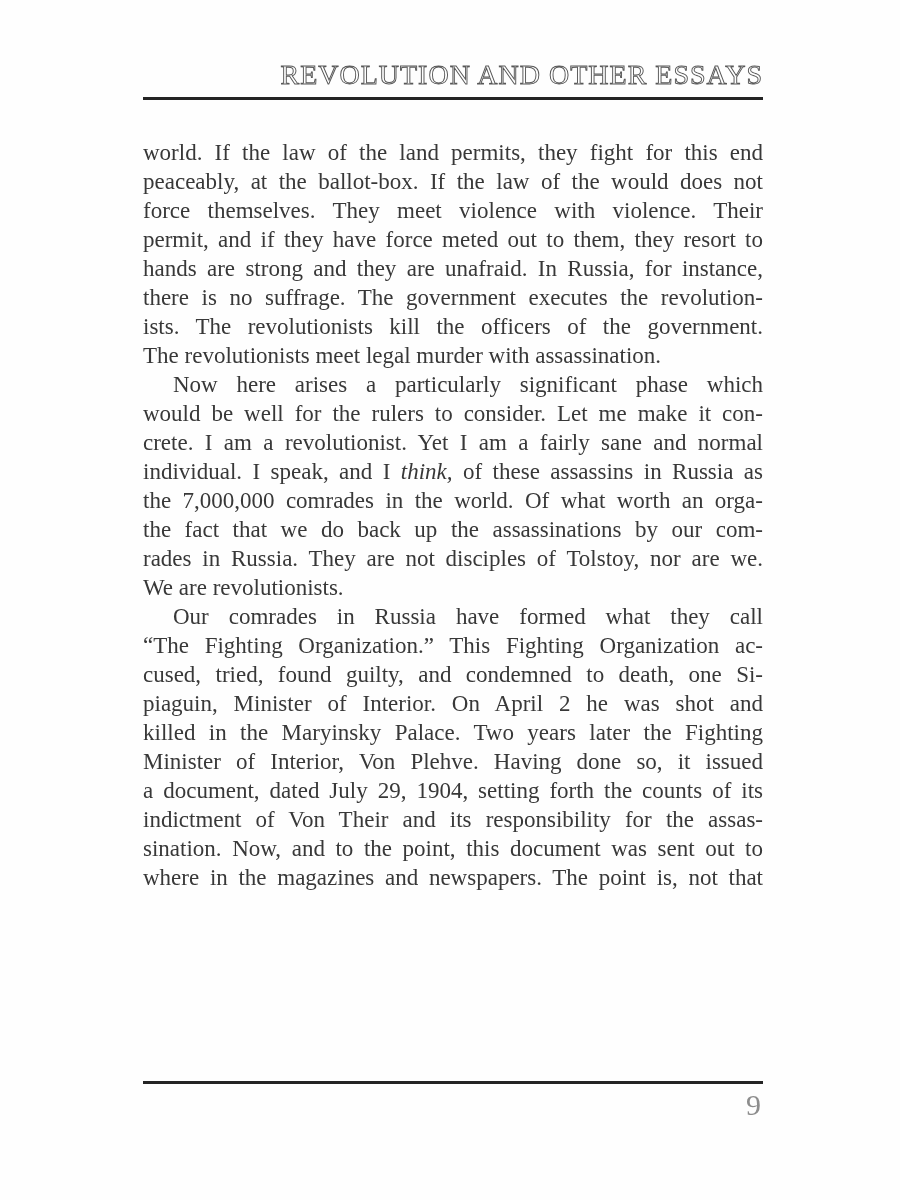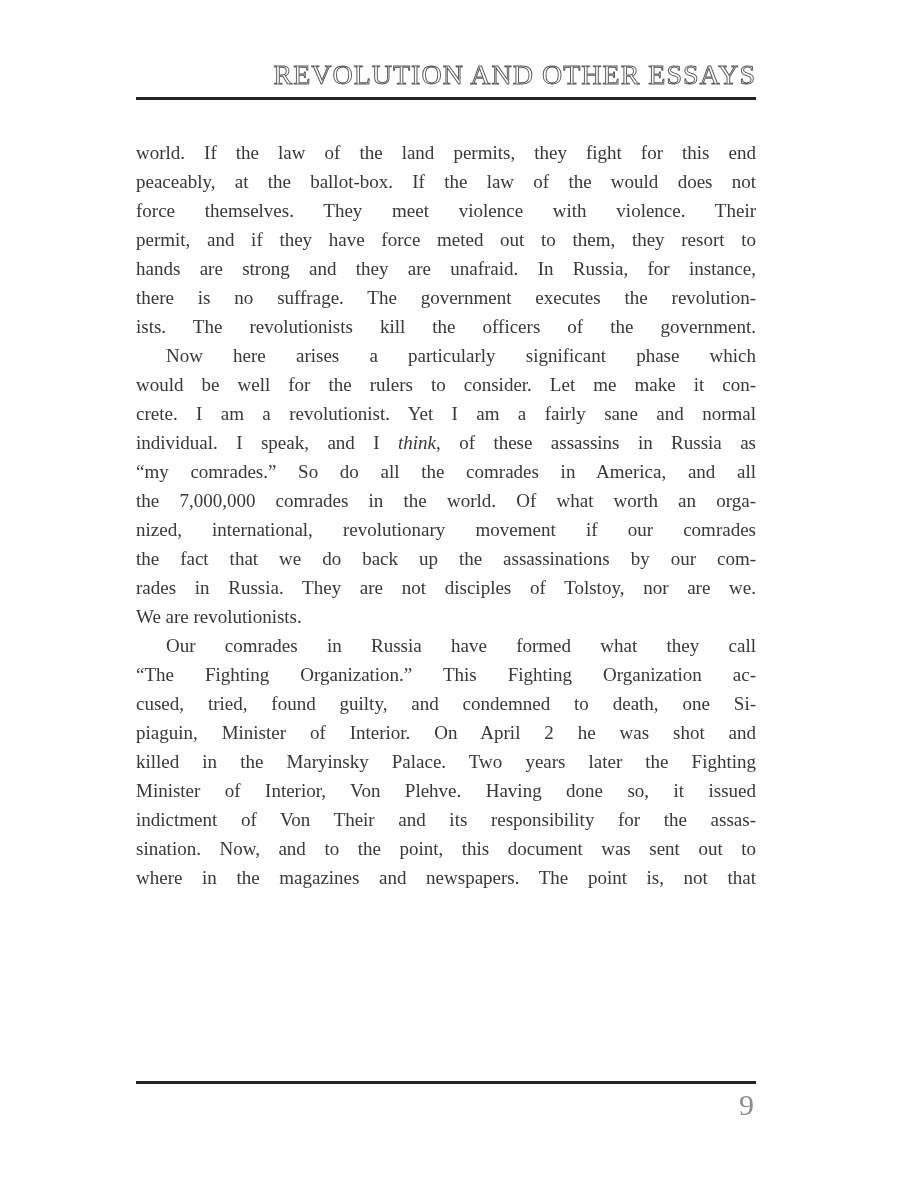--- a/index.html
+++ b/index.html
@@ -5,21 +5,21 @@
   html,body { margin:0; padding:0; background:#ffffff; }
   .page {
     position:relative;
     width:900px; height:1200px;
     background:#fefefe;
     overflow:hidden;
     font-family:"Liberation Serif","DejaVu Serif",serif;
   }
   .textblock {
     position:absolute;
-    left:136px; top:0;
+    left:143px; top:0;
     width:620px; height:1200px;
   }
   .running-head {
     position:absolute;
     top:60px; left:0; right:0;
     text-align:right;
     line-height:30px;
     white-space:nowrap;
   }
   .title {
@@ -33,21 +33,21 @@
   .head-rule {
     position:absolute;
     top:97px; left:0; right:0;
     height:3px;
     background:#242424;
   }
   .body {
     position:absolute;
     top:138px; left:0;
     width:620px;
-    font-size:19px;
+    font-size:23px;
     color:#383838;
   }
   .line {
     height:29px;
     line-height:29px;
     text-align:justify;
     text-align-last:justify;
   }
   .line.end { text-align-last:left; }
   .line.ind { text-indent:30px; }
@@ -77,40 +77,40 @@
     <div class="head-rule"></div>
     <div class="body">
         <div>
           <div class="line"><span>world. If the law of the land permits, they fight for this end</span></div>
           <div class="line"><span>peaceably, at the ballot-box. If the law of the would does not</span></div>
           <div class="line"><span>force themselves. They meet violence with violence. Their</span></div>
           <div class="line"><span>permit, and if they have force meted out to them, they resort to</span></div>
           <div class="line"><span>hands are strong and they are unafraid. In Russia, for instance,</span></div>
           <div class="line"><span>there is no suffrage. The government executes the revolution-</span></div>
           <div class="line"><span>ists. The revolutionists kill the officers of the government.</span></div>
+          <div class="line end"><span>The revolutionists meet legal murder with assassination.</span></div>
         </div>
         <div>
           <div class="line ind"><span>Now here arises a particularly significant phase which</span></div>
           <div class="line"><span>would be well for the rulers to consider. Let me make it con-</span></div>
           <div class="line"><span>crete. I am a revolutionist. Yet I am a fairly sane and normal</span></div>
           <div class="line"><span>individual. I speak, and I </span><em>think,</em><span> of these assassins in Russia as</span></div>
-          <div class="line"><span>“my comrades.” So do all the comrades in America, and all</span></div>
           <div class="line"><span>the 7,000,000 comrades in the world. Of what worth an orga-</span></div>
-          <div class="line"><span>nized, international, revolutionary movement if our comrades</span></div>
           <div class="line"><span>the fact that we do back up the assassinations by our com-</span></div>
           <div class="line"><span>rades in Russia. They are not disciples of Tolstoy, nor are we.</span></div>
           <div class="line end"><span>We are revolutionists.</span></div>
         </div>
         <div>
           <div class="line ind"><span>Our comrades in Russia have formed what they call</span></div>
           <div class="line"><span>“The Fighting Organization.” This Fighting Organization ac-</span></div>
           <div class="line"><span>cused, tried, found guilty, and condemned to death, one Si-</span></div>
           <div class="line"><span>piaguin, Minister of Interior. On April 2 he was shot and</span></div>
           <div class="line"><span>killed in the Maryinsky Palace. Two years later the Fighting</span></div>
           <div class="line"><span>Minister of Interior, Von Plehve. Having done so, it issued</span></div>
+          <div class="line"><span>a document, dated July 29, 1904, setting forth the counts of its</span></div>
           <div class="line"><span>indictment of Von Their and its responsibility for the assas-</span></div>
           <div class="line"><span>sination. Now, and to the point, this document was sent out to</span></div>
           <div class="line"><span>where in the magazines and newspapers. The point is, not that</span></div>
         </div>
       </div>
     <div class="foot-rule"></div>
     <div class="pagenum">9</div>
   </div>
 </div>
 

